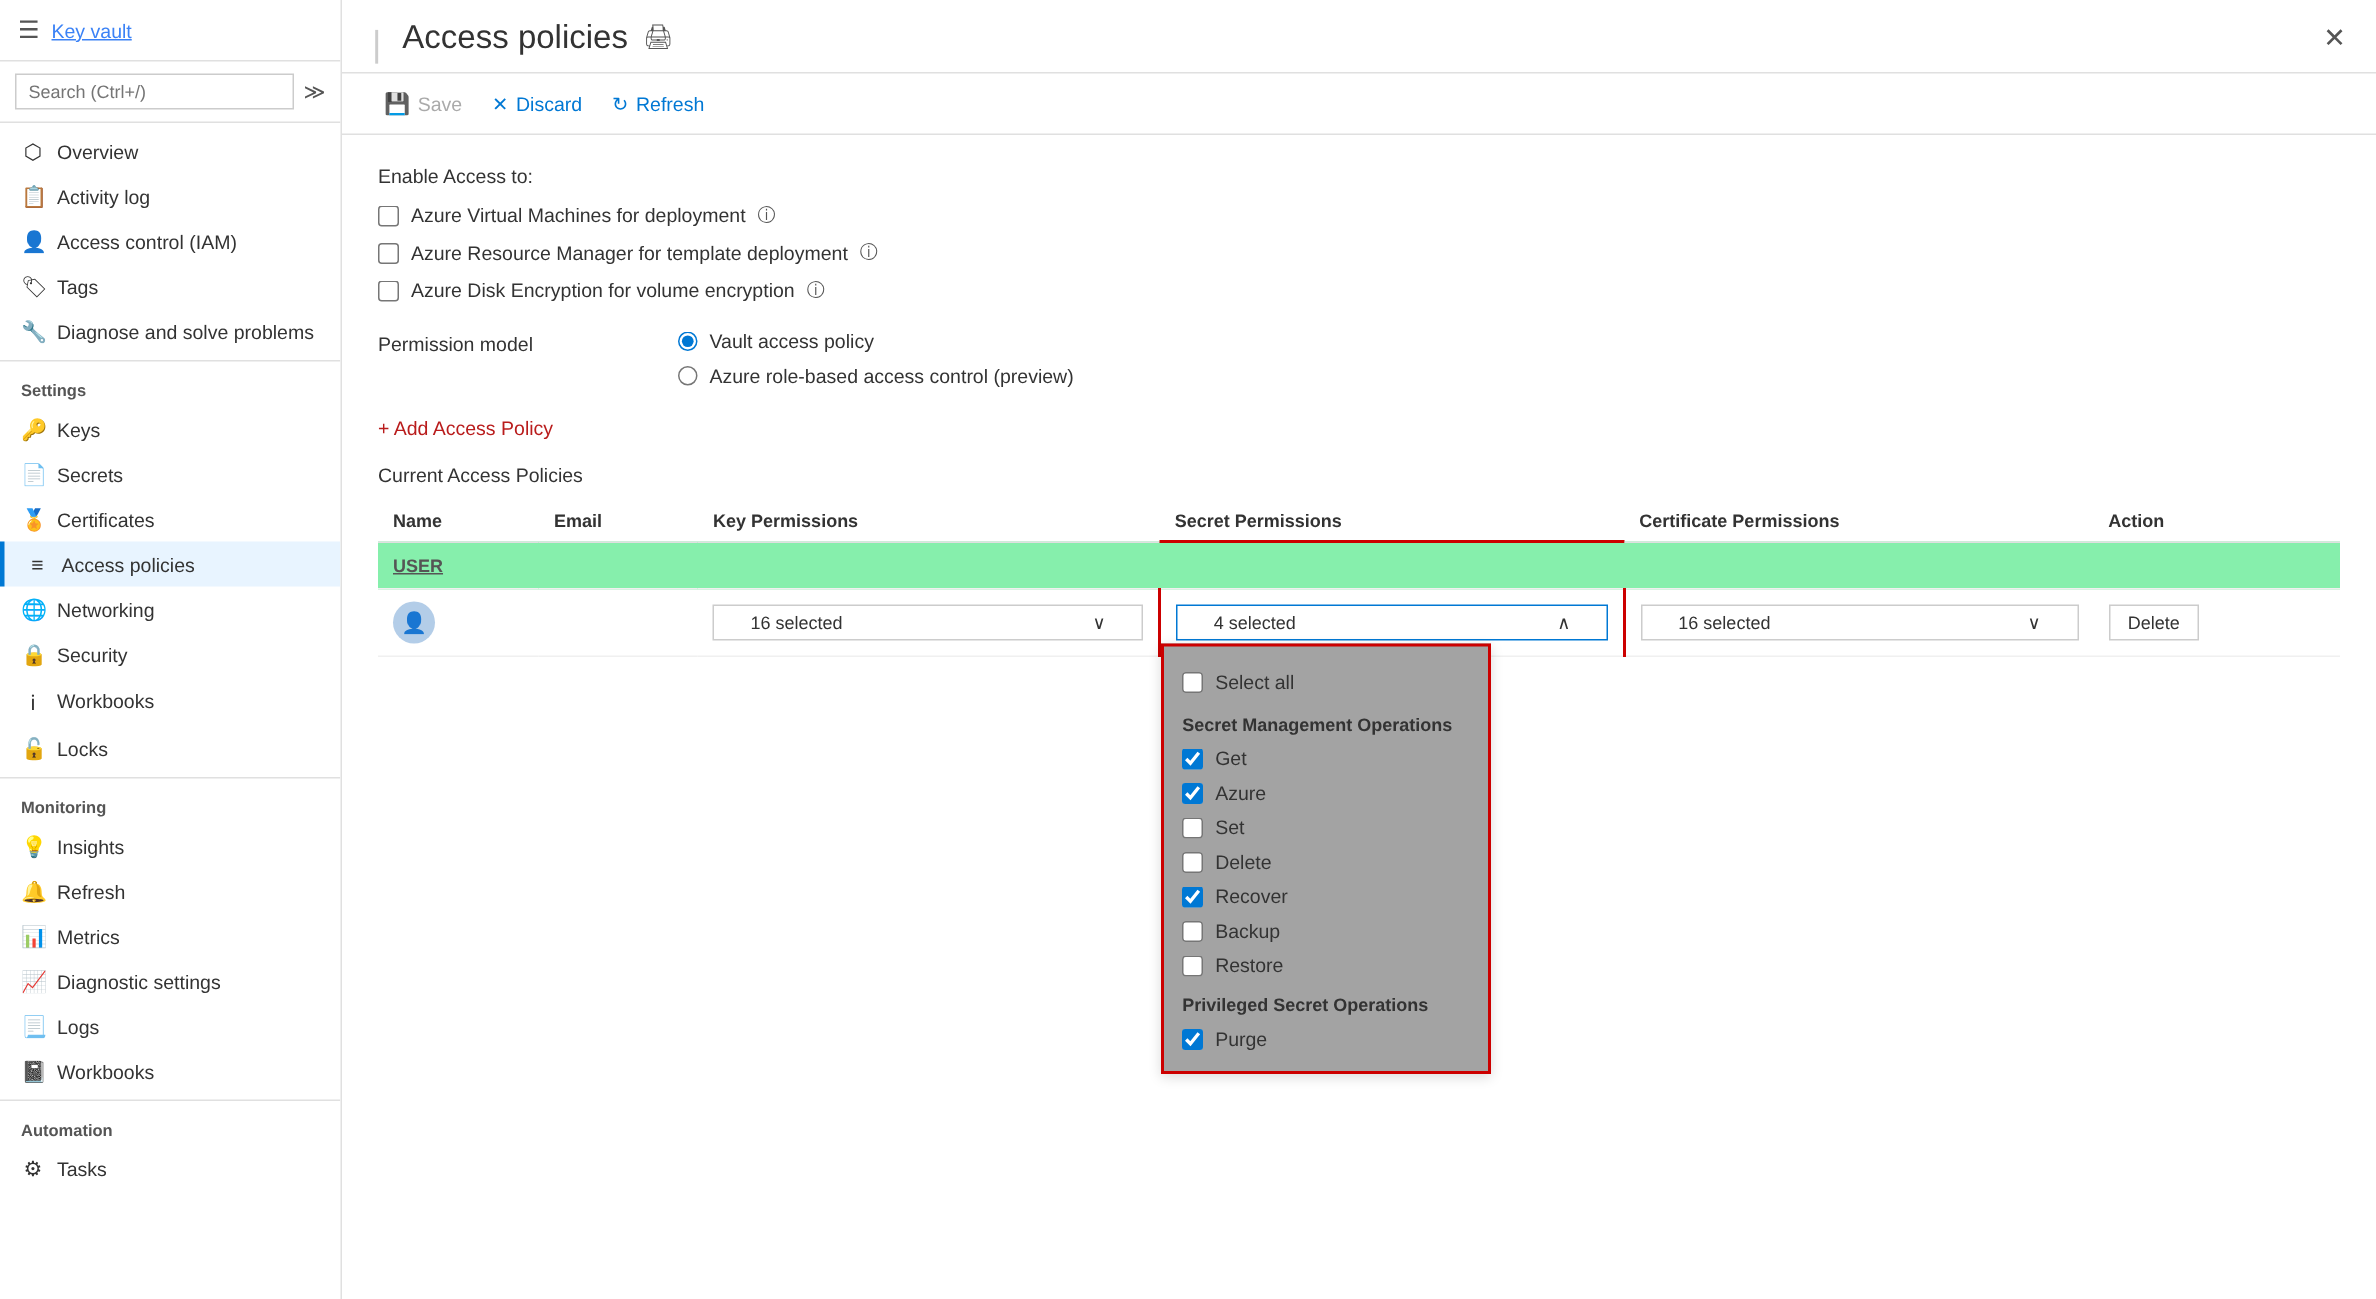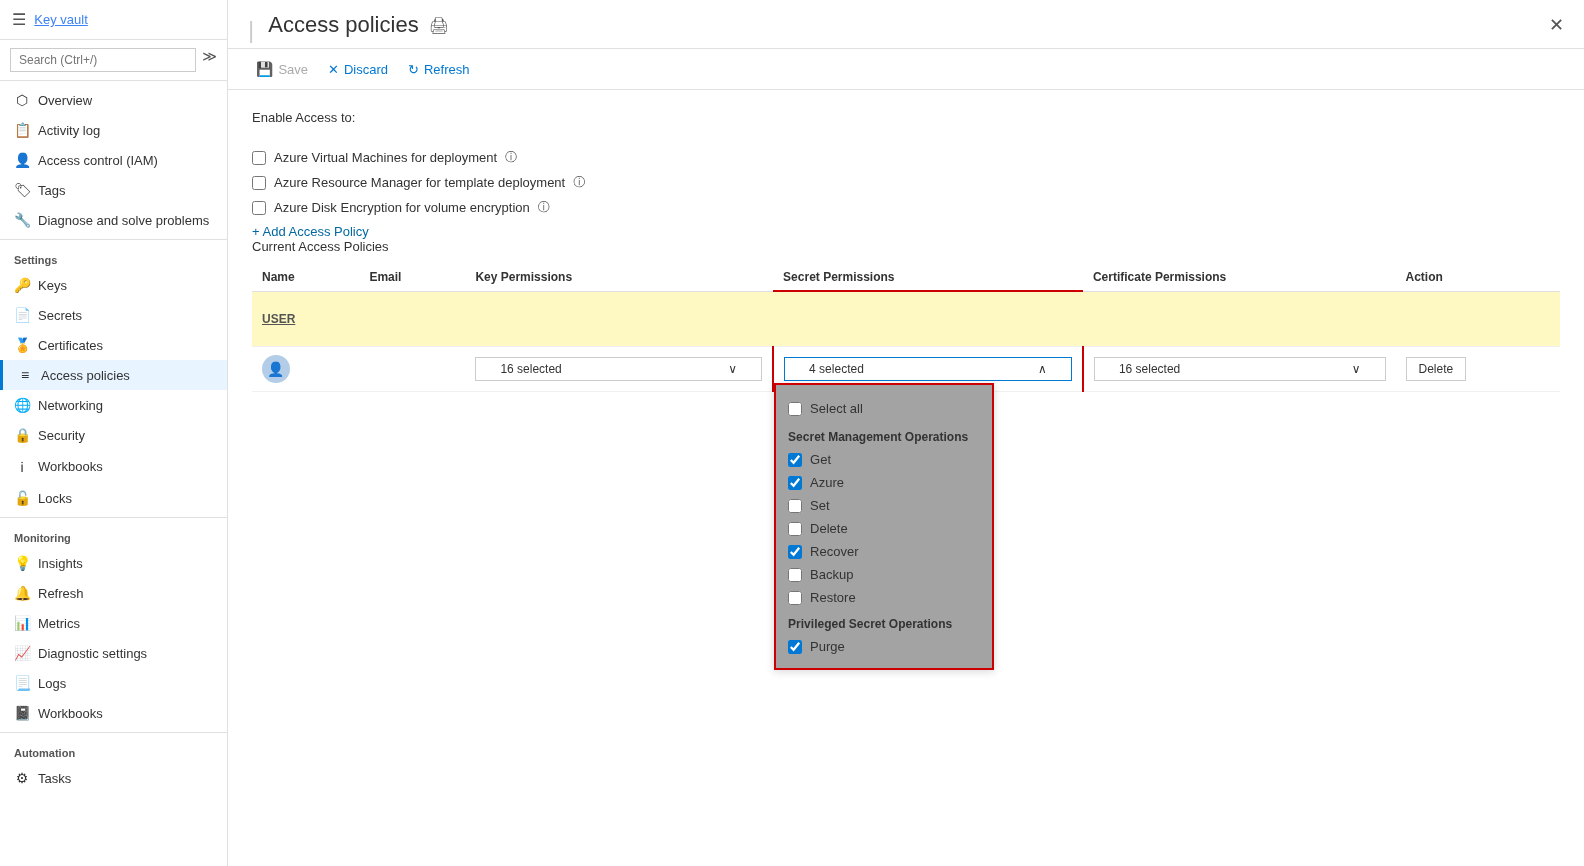--- a/index.html
+++ b/index.html
@@ -3,21 +3,21 @@
   <meta charset="utf-8">
   <style>
     * { box-sizing: border-box; margin: 0; padding: 0; }
     body { font-family: 'Segoe UI', Arial, sans-serif; font-size: 13px; color: #333; background: #fff; display: flex; height: 866px; overflow: hidden; }
 
     
     .sidebar { width: 228px; min-width: 228px; background: #fff; border-right: 1px solid #e0e0e0; display: flex; flex-direction: column; height: 100%; overflow-y: auto; }
     .sidebar-header { display: flex; align-items: center; gap: 8px; padding: 10px 12px; border-bottom: 1px solid #e0e0e0; }
     .sidebar-header-icon { font-size: 16px; color: #555; }
     .sidebar-header-text { font-size: 13px; color: #3b82f6; text-decoration: underline; }
-    .sidebar-search { padding: 8px 10px; border-bottom: 1px solid #e0e0e0; display: flex; align-items: flex-start; gap: 6px; }
+    .sidebar-search { padding: 8px 10px; border-bottom: 1px solid #e0e0e0; display: flex; align-items: center; gap: 6px; }
     .sidebar-search input { border: 1px solid #ccc; padding: 4px 8px; font-size: 12px; width: 100%; outline: none; }
     .sidebar-collapse-btn { background: none; border: none; cursor: pointer; color: #555; font-size: 14px; }
     .sidebar-nav { flex: 1; overflow-y: auto; padding: 4px 0; }
     .nav-item { display: flex; align-items: center; gap: 8px; padding: 7px 14px; cursor: pointer; font-size: 13px; color: #333; white-space: nowrap; }
     .nav-item .nav-icon { width: 16px; text-align: center; font-size: 14px; }
     .nav-section-label { padding: 10px 14px 4px; font-size: 11px; font-weight: 600; color: #555; text-transform: none; }
     .nav-divider { height: 1px; background: #e0e0e0; margin: 4px 0; }
 
     
     .main { flex: 1; display: flex; flex-direction: column; height: 100%; overflow: hidden; }
@@ -25,41 +25,41 @@
     .page-title { font-size: 22px; font-weight: 300; color: #333; padding-bottom: 10px; }
     .print-icon { font-size: 16px; color: #555; cursor: pointer; padding-bottom: 10px; }
     .close-btn { margin-left: auto; background: none; border: none; font-size: 18px; cursor: pointer; color: #555; padding-bottom: 10px; }
     .toolbar { display: flex; align-items: center; gap: 4px; padding: 8px 20px; border-bottom: 1px solid #e0e0e0; }
     .toolbar-btn { display: flex; align-items: center; gap: 5px; background: none; border: none; cursor: pointer; color: #0078d4; font-size: 13px; padding: 4px 8px; }
     .toolbar-btn.disabled { color: #aaa; cursor: default; }
 
     .content { flex: 1; overflow-y: auto; padding: 20px 24px; position: relative; }
 
     
-    .section-label { font-size: 13px; color: #333; margin-bottom: 24px; }
+    .section-label { font-size: 13px; color: #333; margin-bottom: 10px; }
     .checkbox-row { display: flex; align-items: center; gap: 8px; margin-bottom: 8px; font-size: 13px; }
     .checkbox-row input[type=checkbox] { width: 14px; height: 14px; }
     .info-icon { color: #555; cursor: pointer; font-size: 12px; }
 
     
     .permission-model-row { display: flex; align-items: flex-start; margin: 18px 0 20px; }
     .permission-model-label { width: 200px; font-size: 13px; color: #333; padding-top: 2px; }
     .radio-group { display: flex; flex-direction: column; gap: 8px; }
     .radio-row { display: flex; align-items: center; gap: 8px; font-size: 13px; }
     .radio-row input[type=radio] { accent-color: #0078d4; }
 
     
-    .add-policy-link { color: #0369a1; cursor: pointer; font-size: 13px; margin-bottom: 0; display: inline-block; }
+    .add-policy-link { color: #b91c1c; cursor: pointer; font-size: 13px; margin-bottom: 16px; display: inline-block; }
 
     
     .current-policies-label { font-size: 13px; color: #333; margin-bottom: 10px; }
     .policies-table { width: 100%; border-collapse: collapse; }
     .policies-table th { text-align: left; font-size: 12px; font-weight: 600; color: #333; padding: 6px 10px; border-bottom: 1px solid #e0e0e0; }
     .policies-table td { padding: 8px 10px; border-bottom: 1px solid #f0f0f0; vertical-align: middle; }
-    .group-row td { font-size: 12px; font-weight: 600; color: #555; background: #fef9c3; padding: 20px 10px; text-decoration: underline; }
+    .group-row td { font-size: 12px; font-weight: 600; color: #555; background: #86efac; padding: 8px 10px; text-decoration: underline; }
 
     .select-dropdown { display: flex; align-items: center; border: 1px solid #ccc; padding: 4px 24px; font-size: 12px; background: #fff; cursor: pointer; gap: 4px; min-width: 130px; justify-content: space-between; }
 
     .delete-btn { border: 1px solid #ccc; background: #fff; padding: 4px 12px; font-size: 12px; cursor: pointer; color: #333; }
 
     .user-avatar { width: 28px; height: 28px; background: #b3cde8; border-radius: 50%; display: flex; align-items: center; justify-content: center; font-size: 14px; color: #fff; }
 
     
     .secret-dropdown-open { position: relative; }
     .dropdown-popup { position: absolute; background: #a3a3a3; border: 2px solid #c00; z-index: 10; min-width: 240px; box-shadow: 0 2px 8px rgba(0,0,0,0.15); top: 36px; left: 0; padding: 10px 0; }
@@ -222,20 +222,33 @@
       <span>Azure Resource Manager for template deployment</span>
       <span class="info-icon">ⓘ</span>
     </div>
     <div class="checkbox-row">
       <input type="checkbox" style="">
       <span>Azure Disk Encryption for volume encryption</span>
       <span class="info-icon">ⓘ</span>
     </div>
 
     
+    <div class="permission-model-row">
+      <div class="permission-model-label">Permission model</div>
+      <div class="radio-group">
+        <div class="radio-row">
+          <input type="radio" name="permModel" checked="" style="">
+          <span>Vault access policy</span>
+        </div>
+        <div class="radio-row">
+          <input type="radio" name="permModel" style="">
+          <span>Azure role-based access control (preview)</span>
+        </div>
+      </div>
+    </div>
 
     
     <div class="add-policy-link">+ Add Access Policy</div>
 
     
     <div class="current-policies-label">Current Access Policies</div>
 
     <table class="policies-table">
       <thead>
         <tr>

